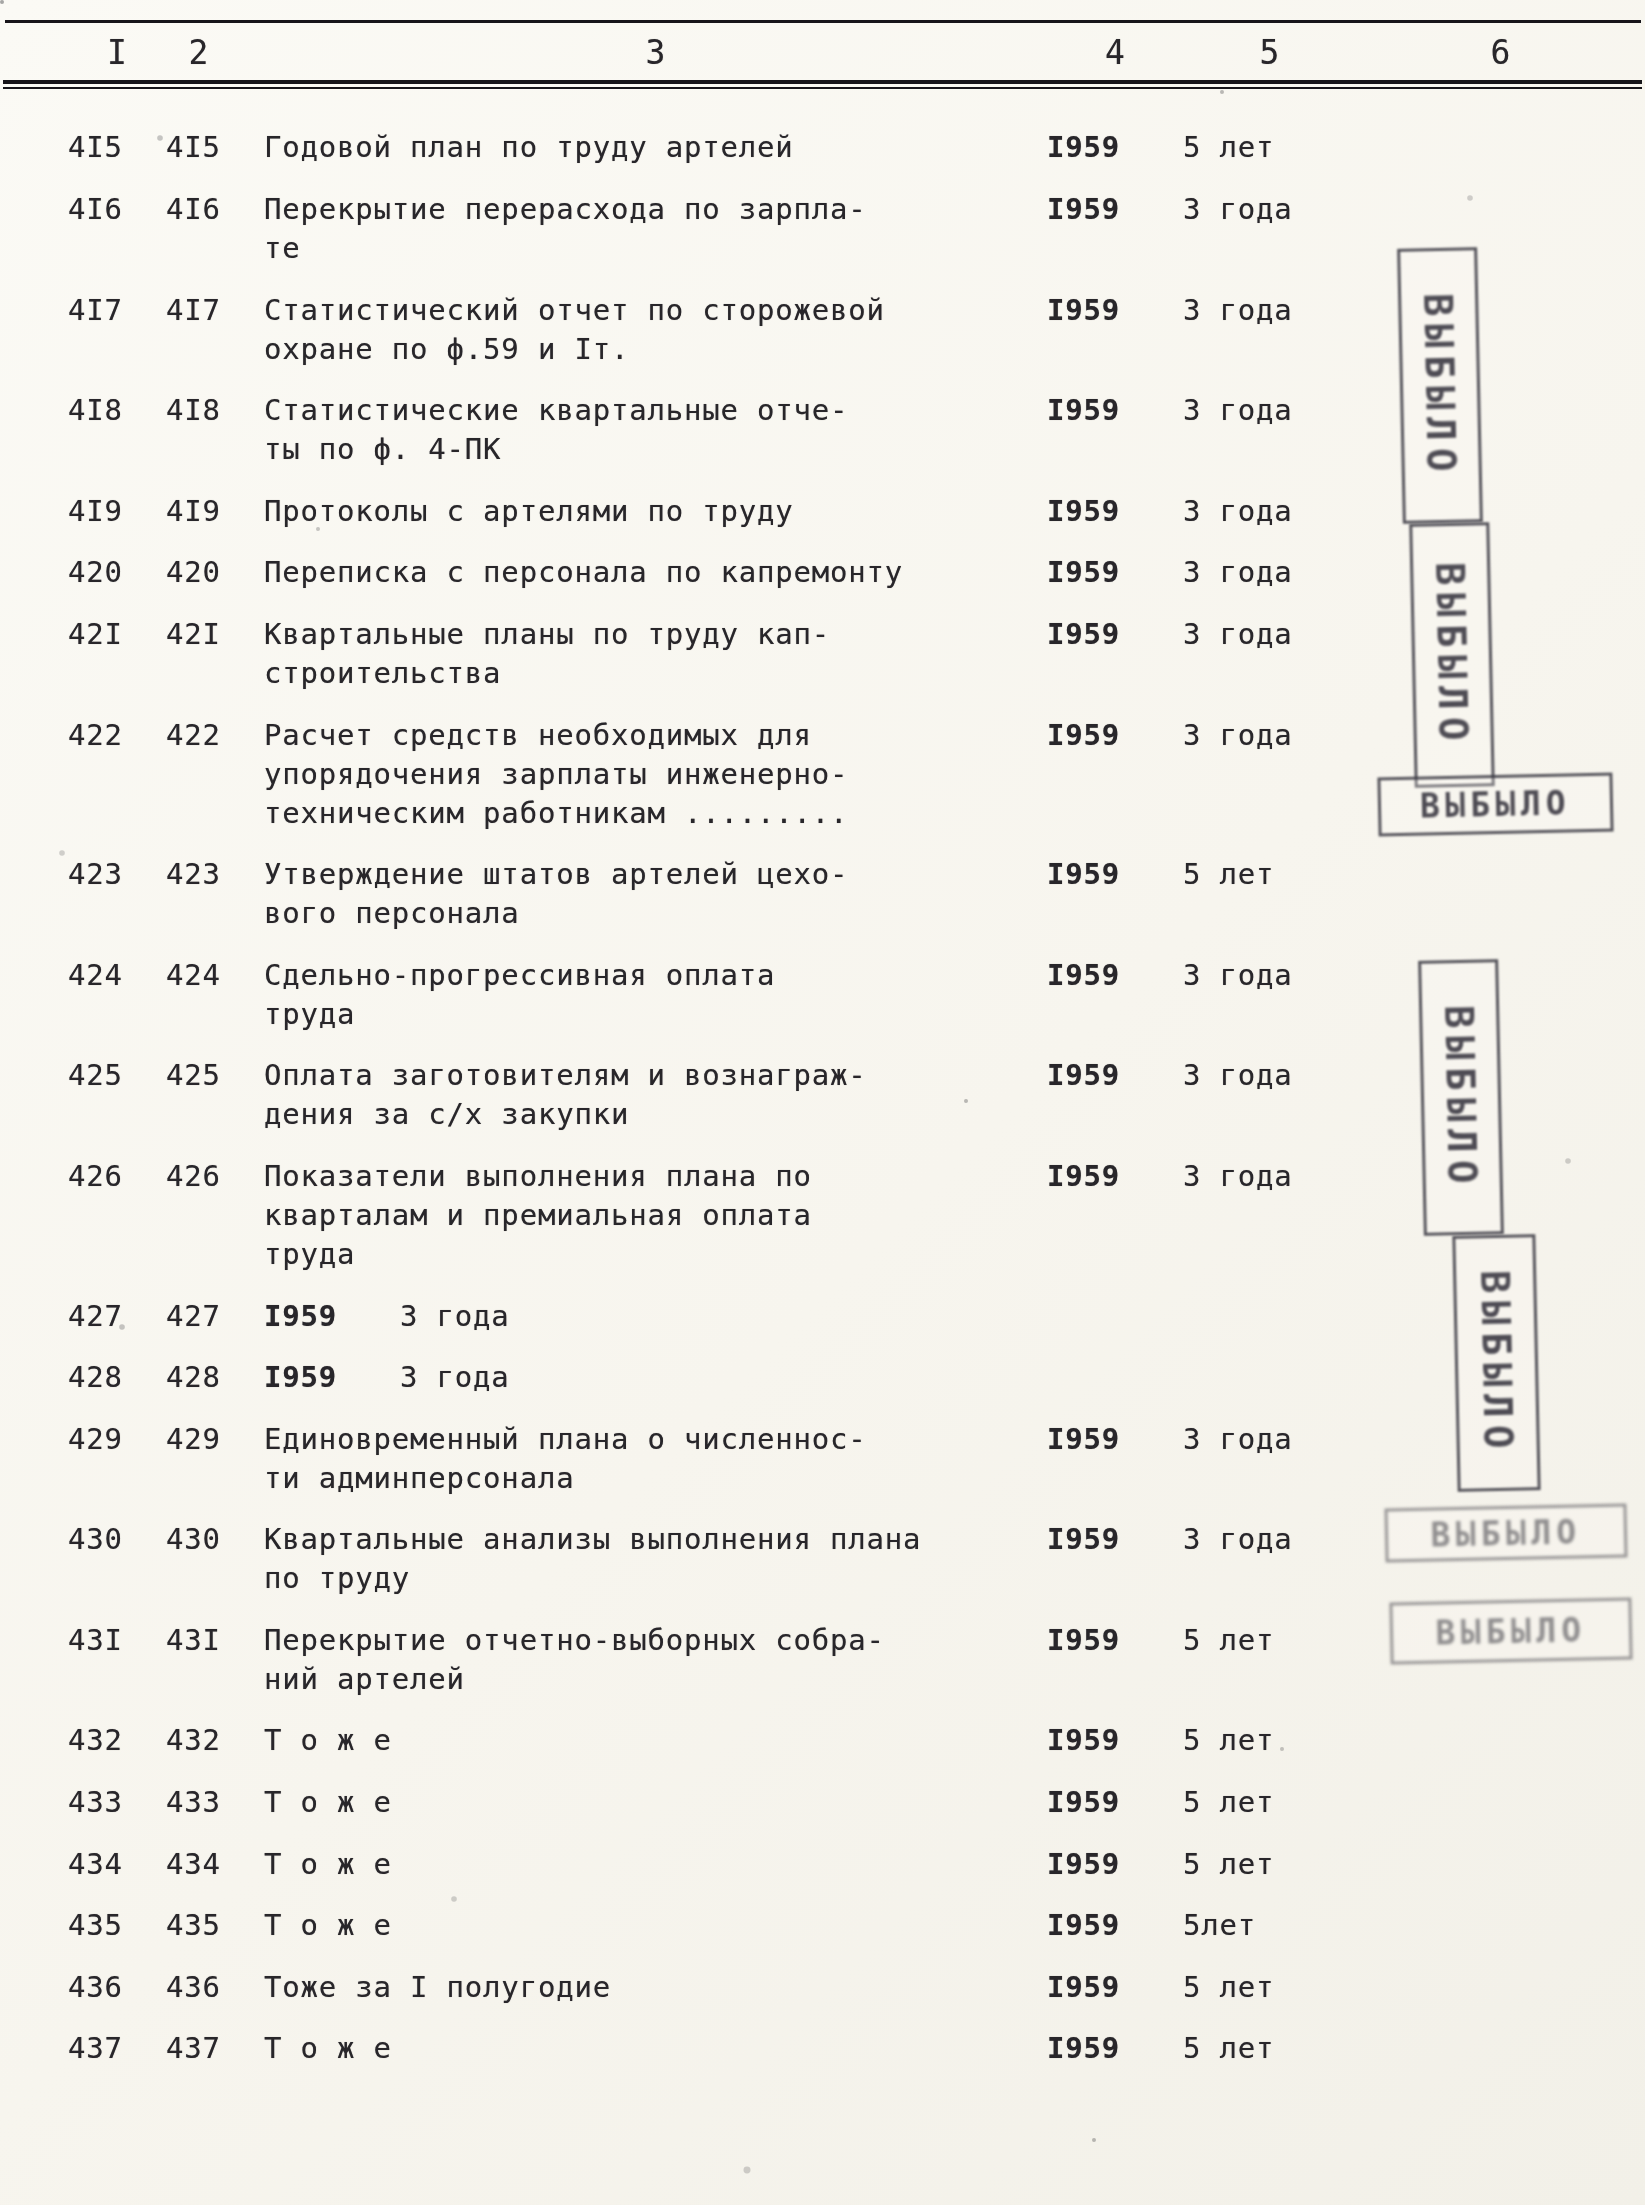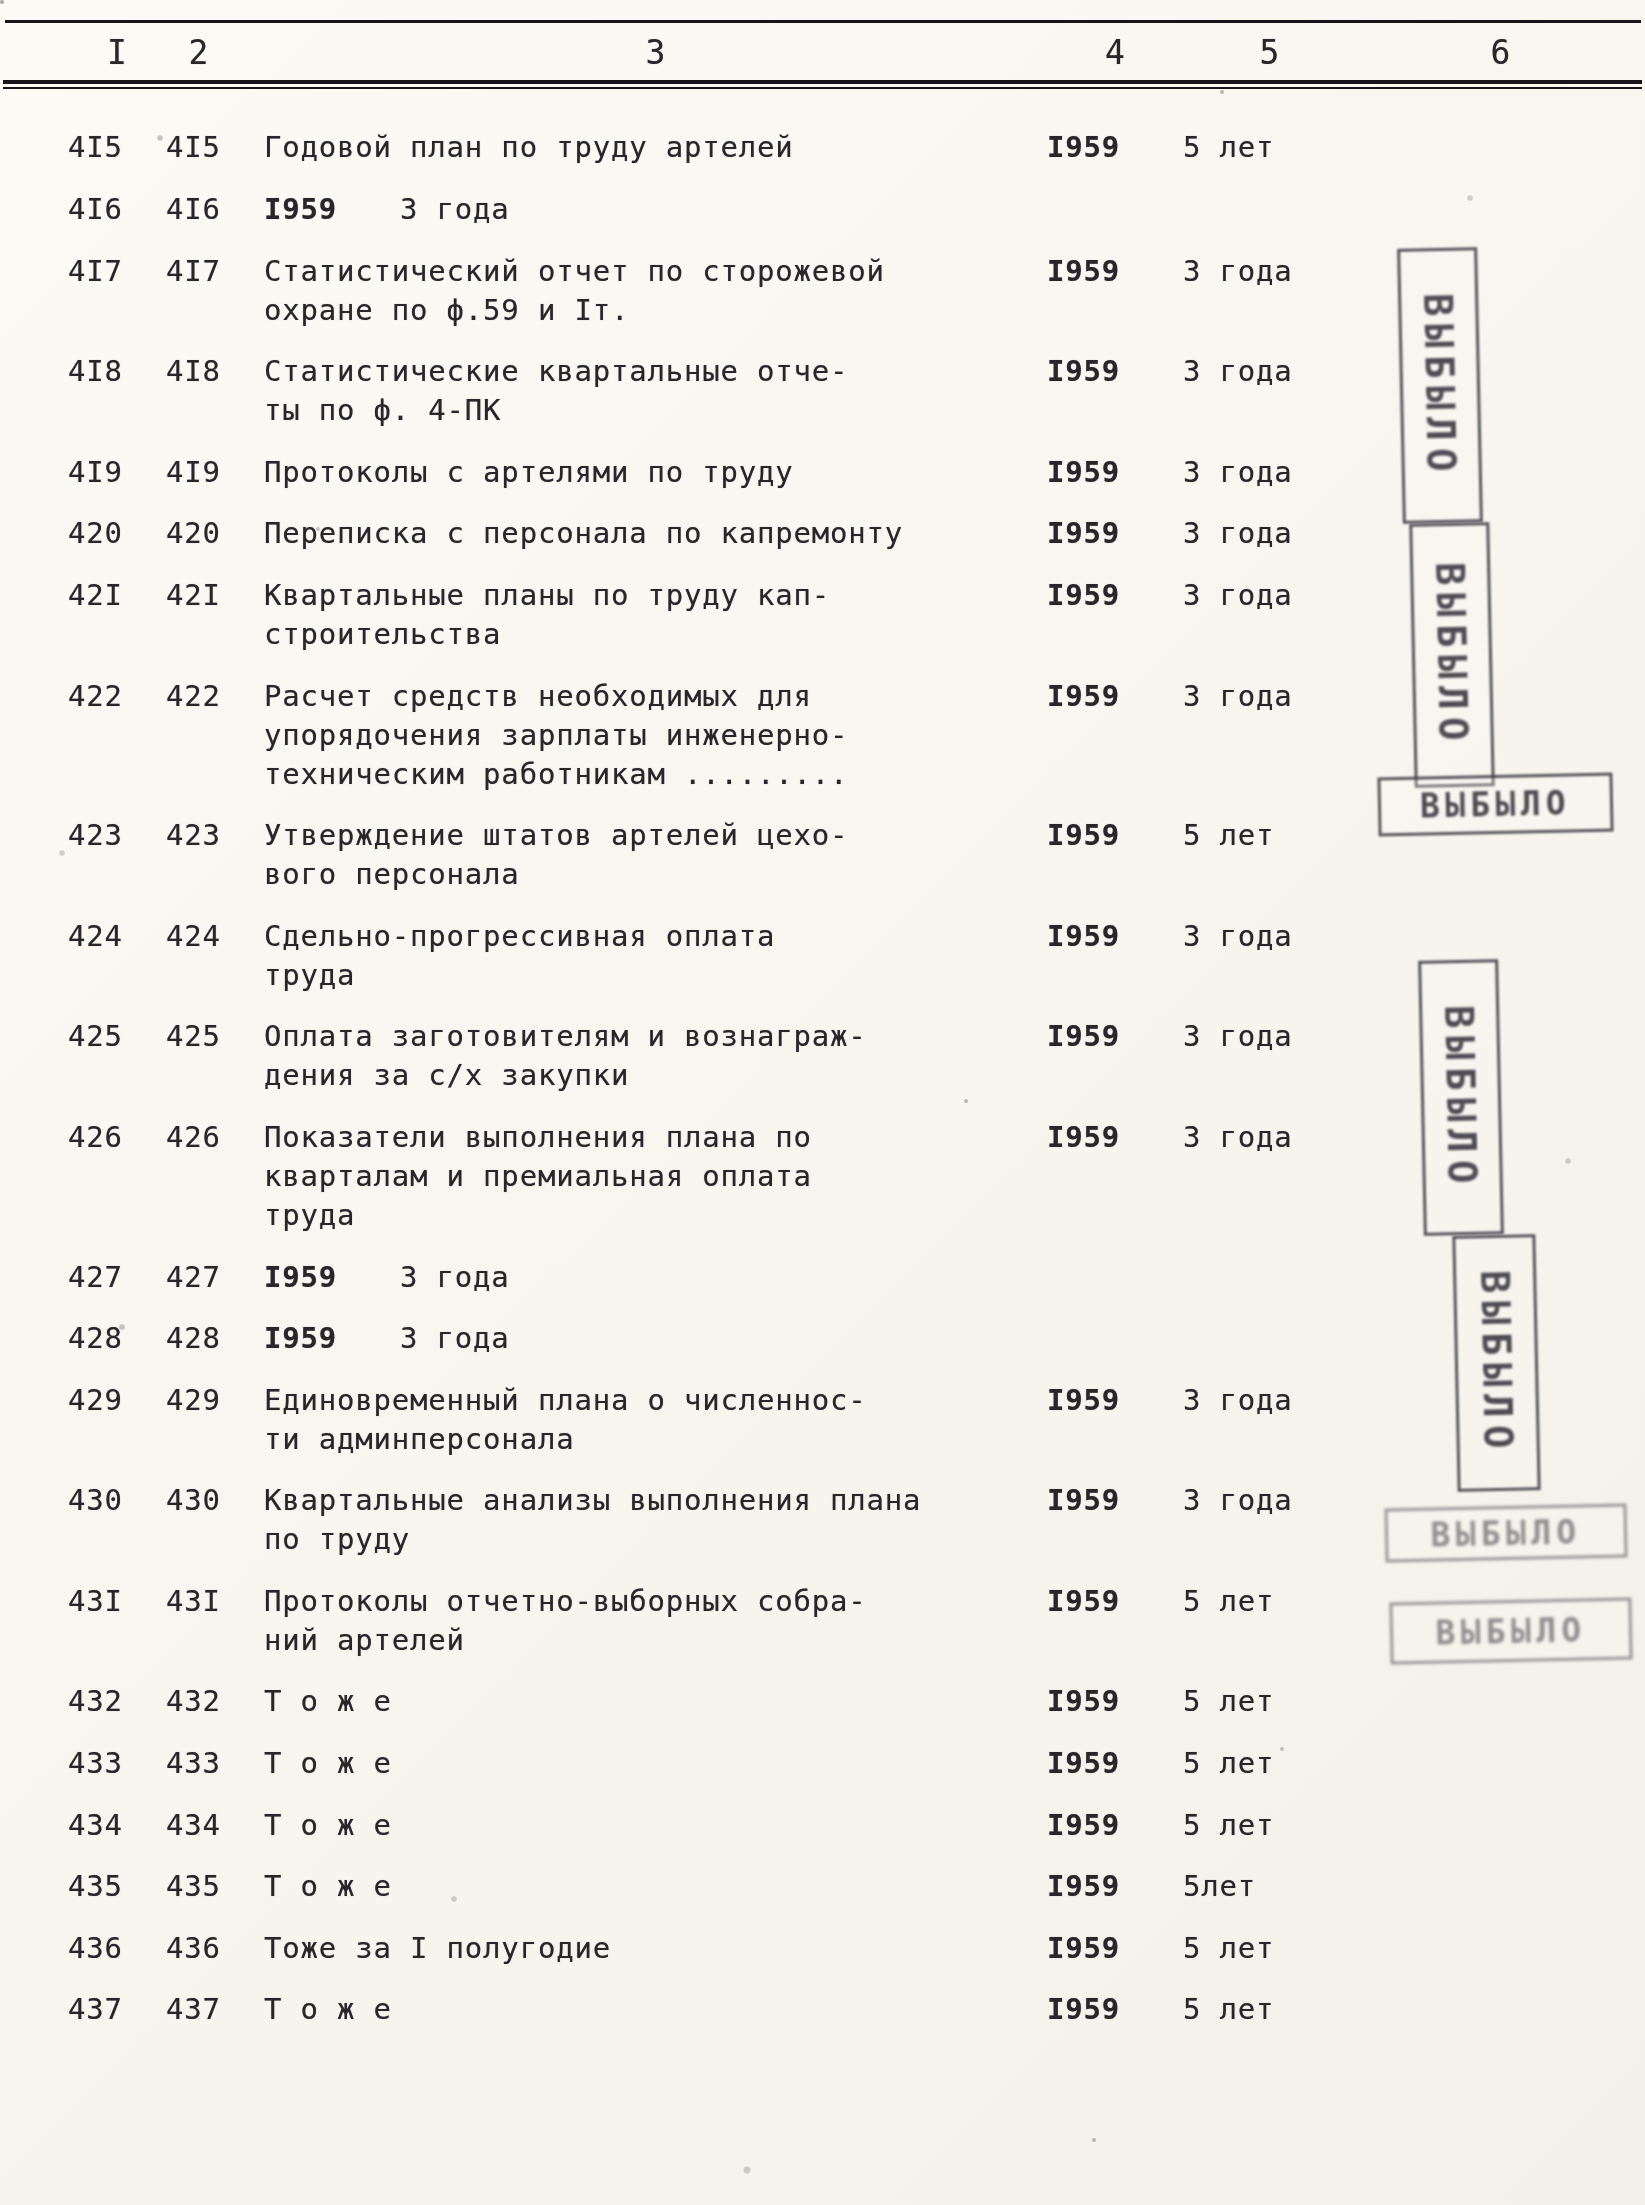--- a/index.html
+++ b/index.html
@@ -134,20 +134,22 @@
       <div class="cell-c1">4I5</div>
       <div class="cell-c2">4I5</div>
       <div class="cell-title">Годовой план по труду артелей</div>
       <div class="cell-year">I959</div>
       <div class="cell-term">5 лет</div>
       <div class="cell-rest"></div>
     </div>
       <div class="row">
       <div class="cell-c1">4I6</div>
       <div class="cell-c2">4I6</div>
+      <div class="cell-title">Перекрытие перерасхода по зарпла-
+те</div>
       <div class="cell-year">I959</div>
       <div class="cell-term">3 года</div>
       <div class="cell-rest"></div>
     </div>
       <div class="row">
       <div class="cell-c1">4I7</div>
       <div class="cell-c2">4I7</div>
       <div class="cell-title">Статистический отчет по сторожевой
 охране по ф.59 и Iт.</div>
       <div class="cell-year">I959</div>
@@ -263,21 +265,21 @@
       <div class="cell-c2">430</div>
       <div class="cell-title">Квартальные анализы выполнения плана
 по труду</div>
       <div class="cell-year">I959</div>
       <div class="cell-term">3 года</div>
       <div class="cell-rest"></div>
     </div>
       <div class="row">
       <div class="cell-c1">43I</div>
       <div class="cell-c2">43I</div>
-      <div class="cell-title">Протоколы отчетно-выборных собра-
+      <div class="cell-title">Перекрытие отчетно-выборных собра-
 ний артелей</div>
       <div class="cell-year">I959</div>
       <div class="cell-term">5 лет</div>
       <div class="cell-rest"></div>
     </div>
       <div class="row">
       <div class="cell-c1">432</div>
       <div class="cell-c2">432</div>
       <div class="cell-title">Т о ж е</div>
       <div class="cell-year">I959</div>

